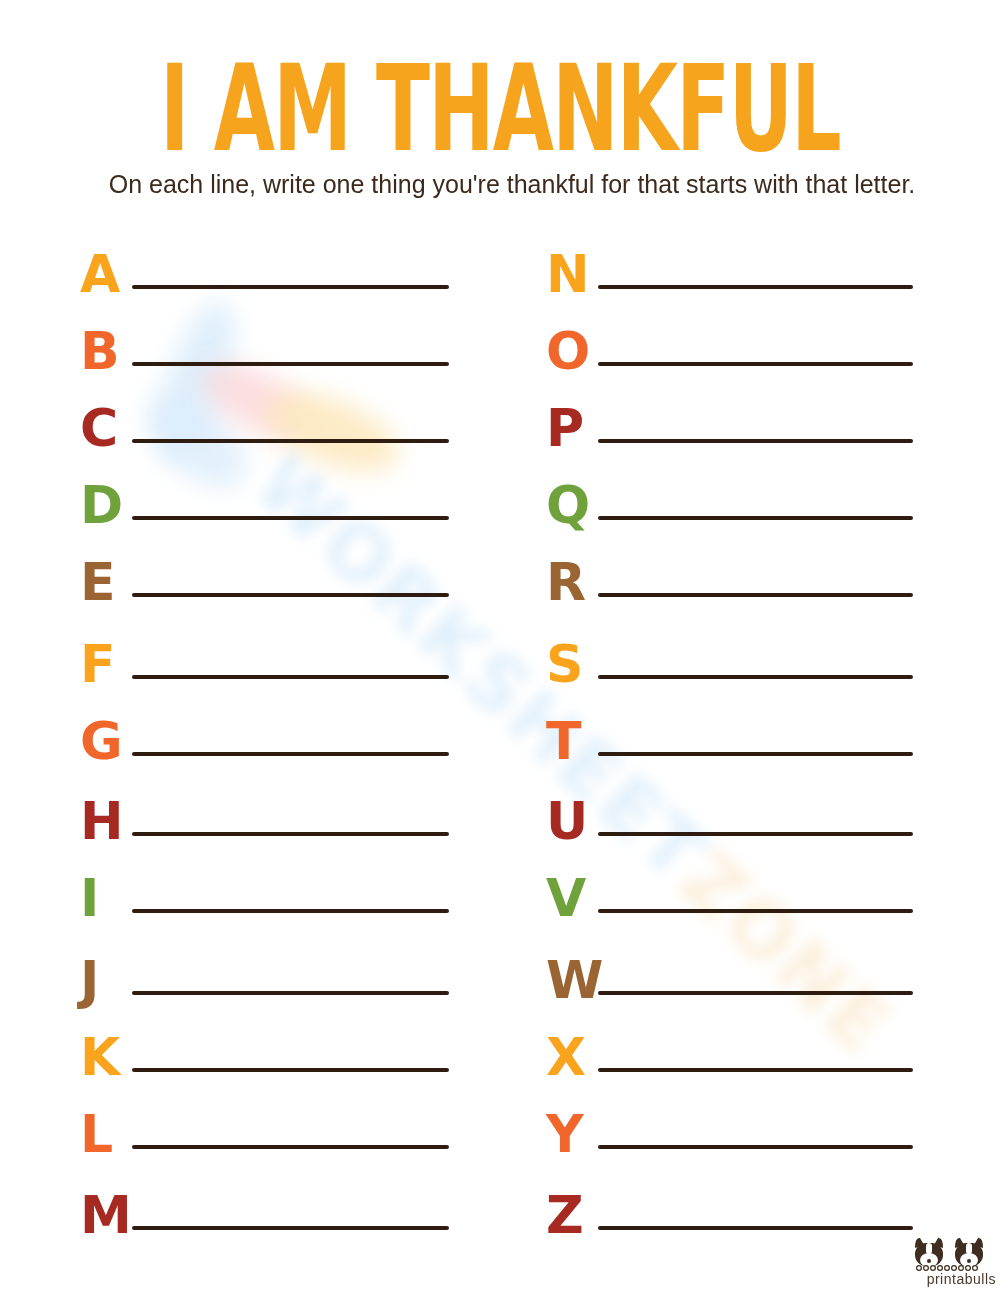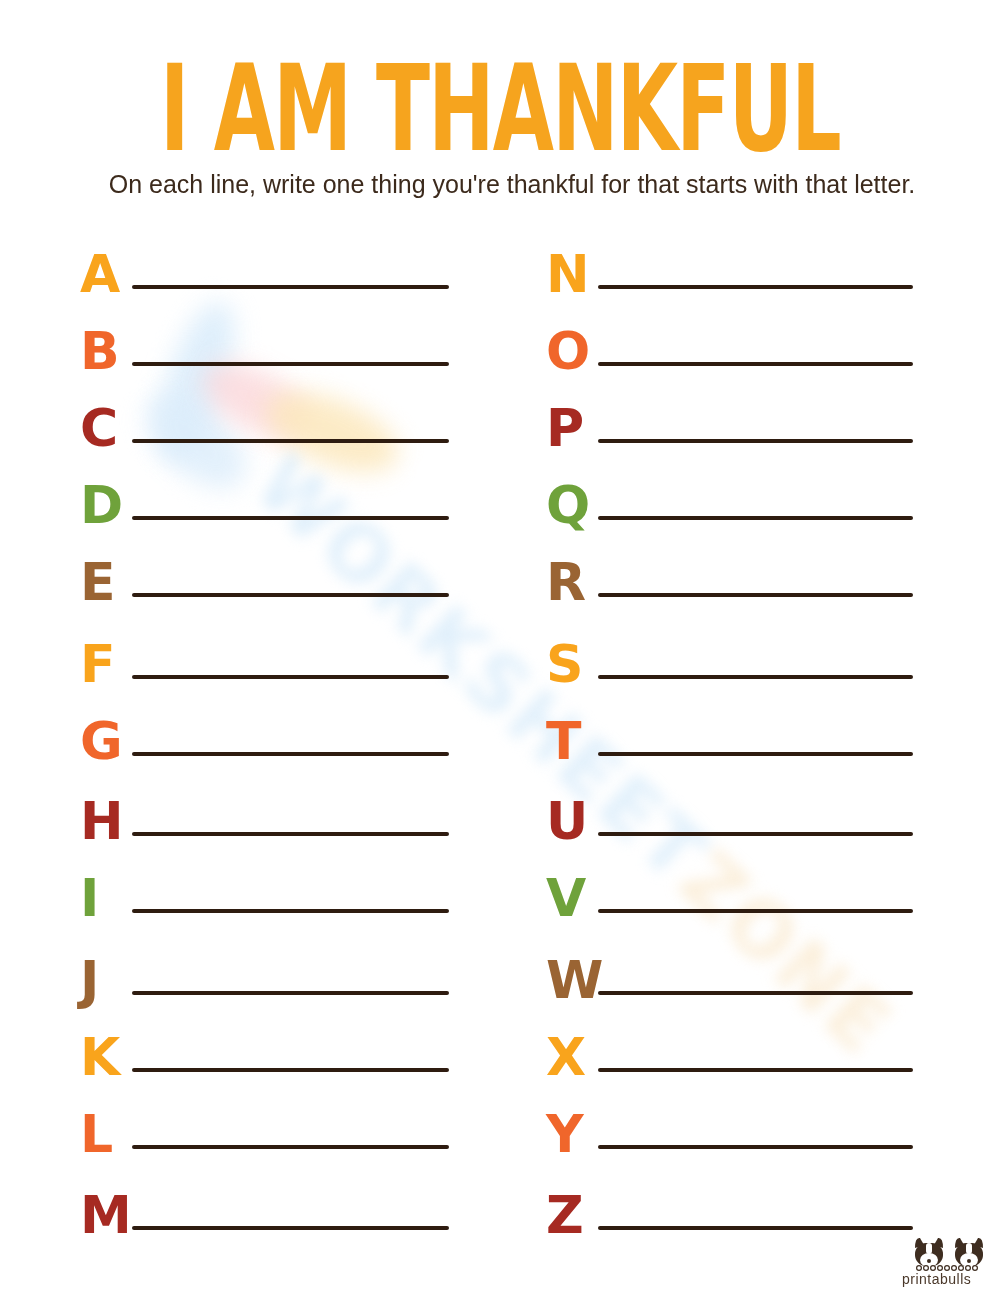--- a/index.html
+++ b/index.html
@@ -46,21 +46,21 @@
     font-family:"DejaVu Sans",sans-serif;
     font-weight:800;font-size:52px;line-height:1;
   }
   .write-line{
     position:absolute;right:0;bottom:0;height:4px;
     background:var(--line-color,#2e1c10);
     border-radius:2px;
   }
 
   
-  .logo{position:absolute;left:902px;top:1236px;width:94px;text-align:left;}
+  .logo{position:absolute;left:902px;top:1236px;width:94px;text-align:right;}
   .logo svg{display:block;margin:0 auto;}
   .brand{
     display:block;margin-top:-2px;
     font-family:"Liberation Sans",sans-serif;
     font-size:14px;letter-spacing:.5px;line-height:1;
   }
 </style>
 </head>
 <body>
 

